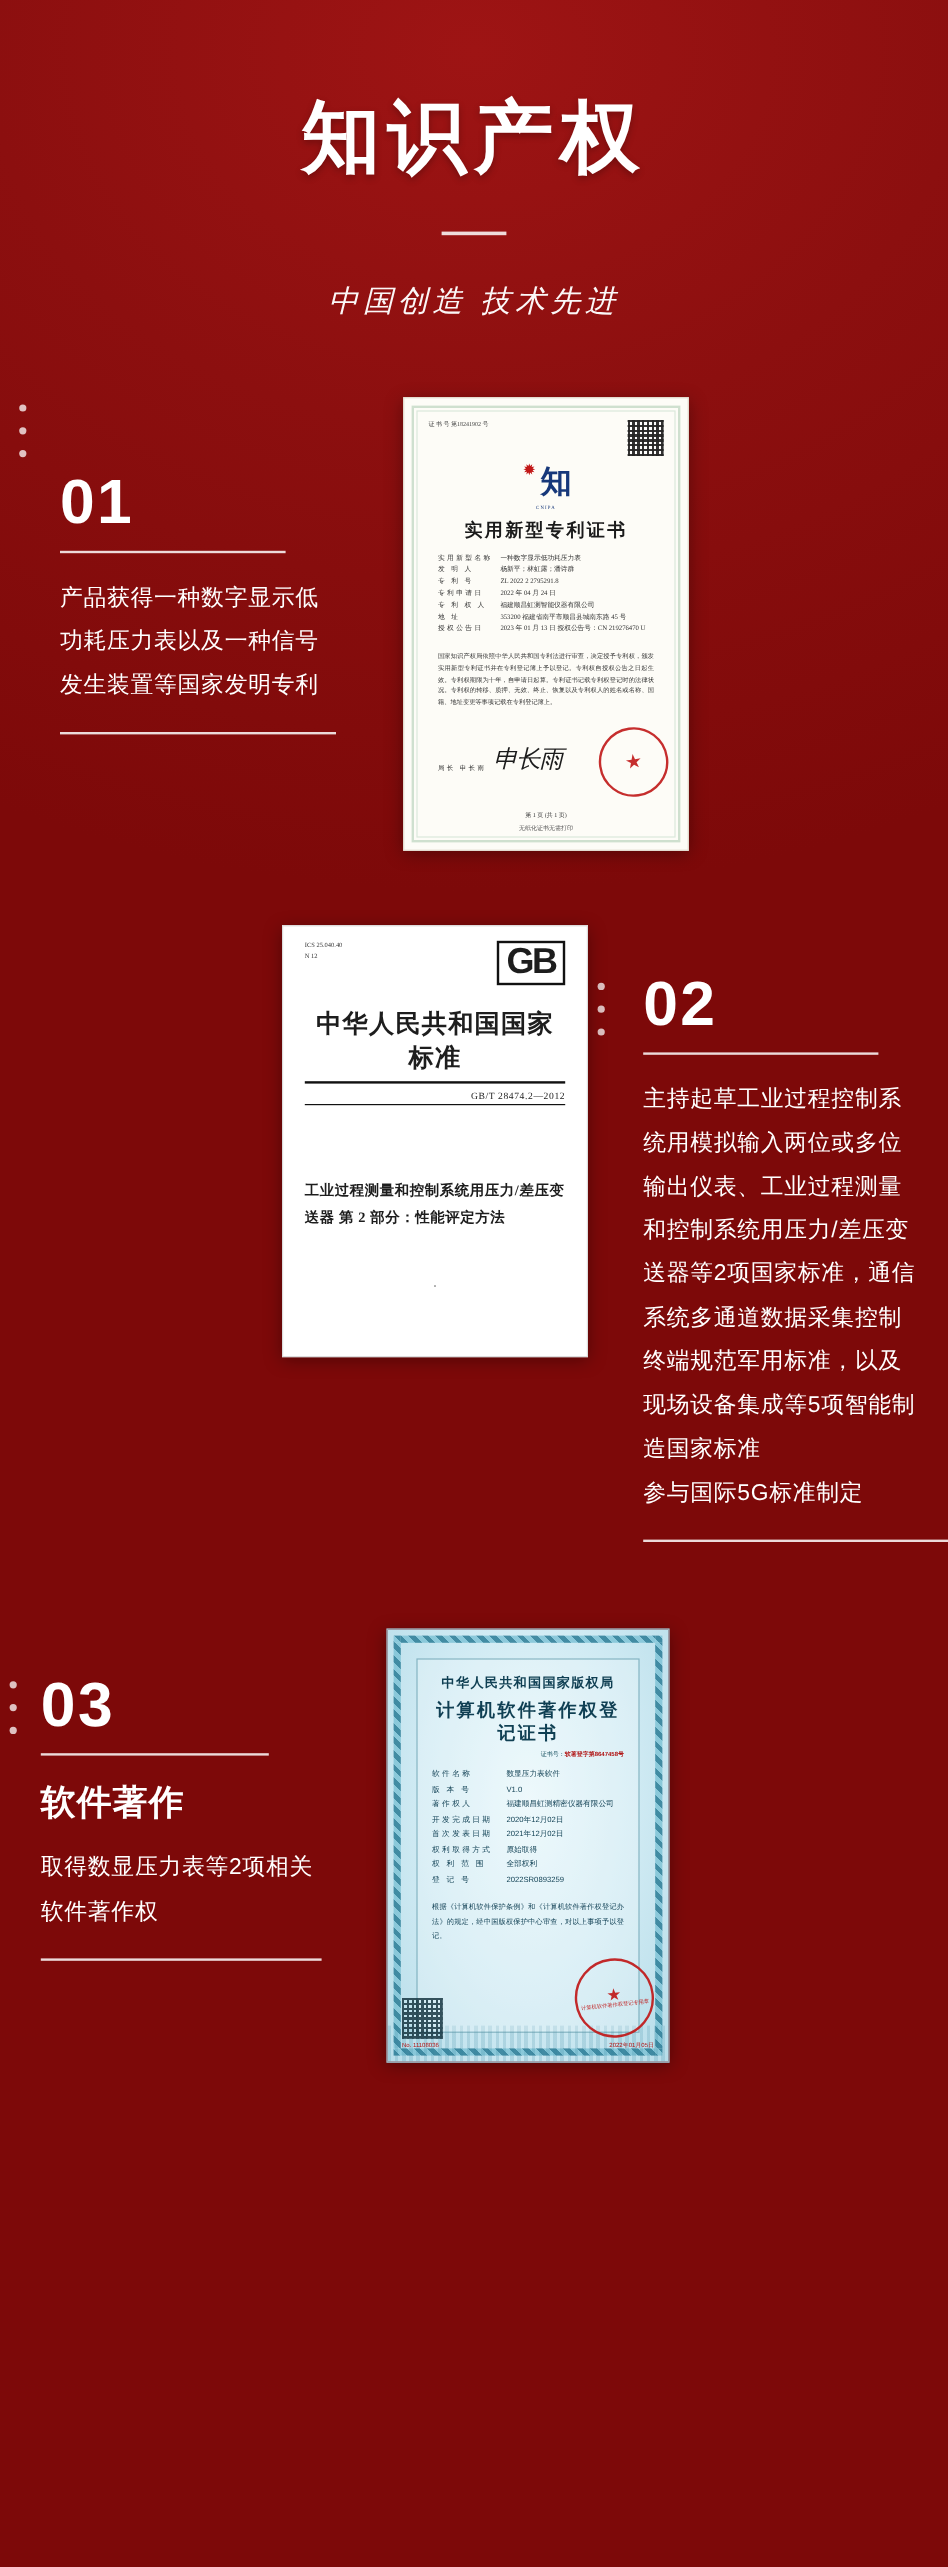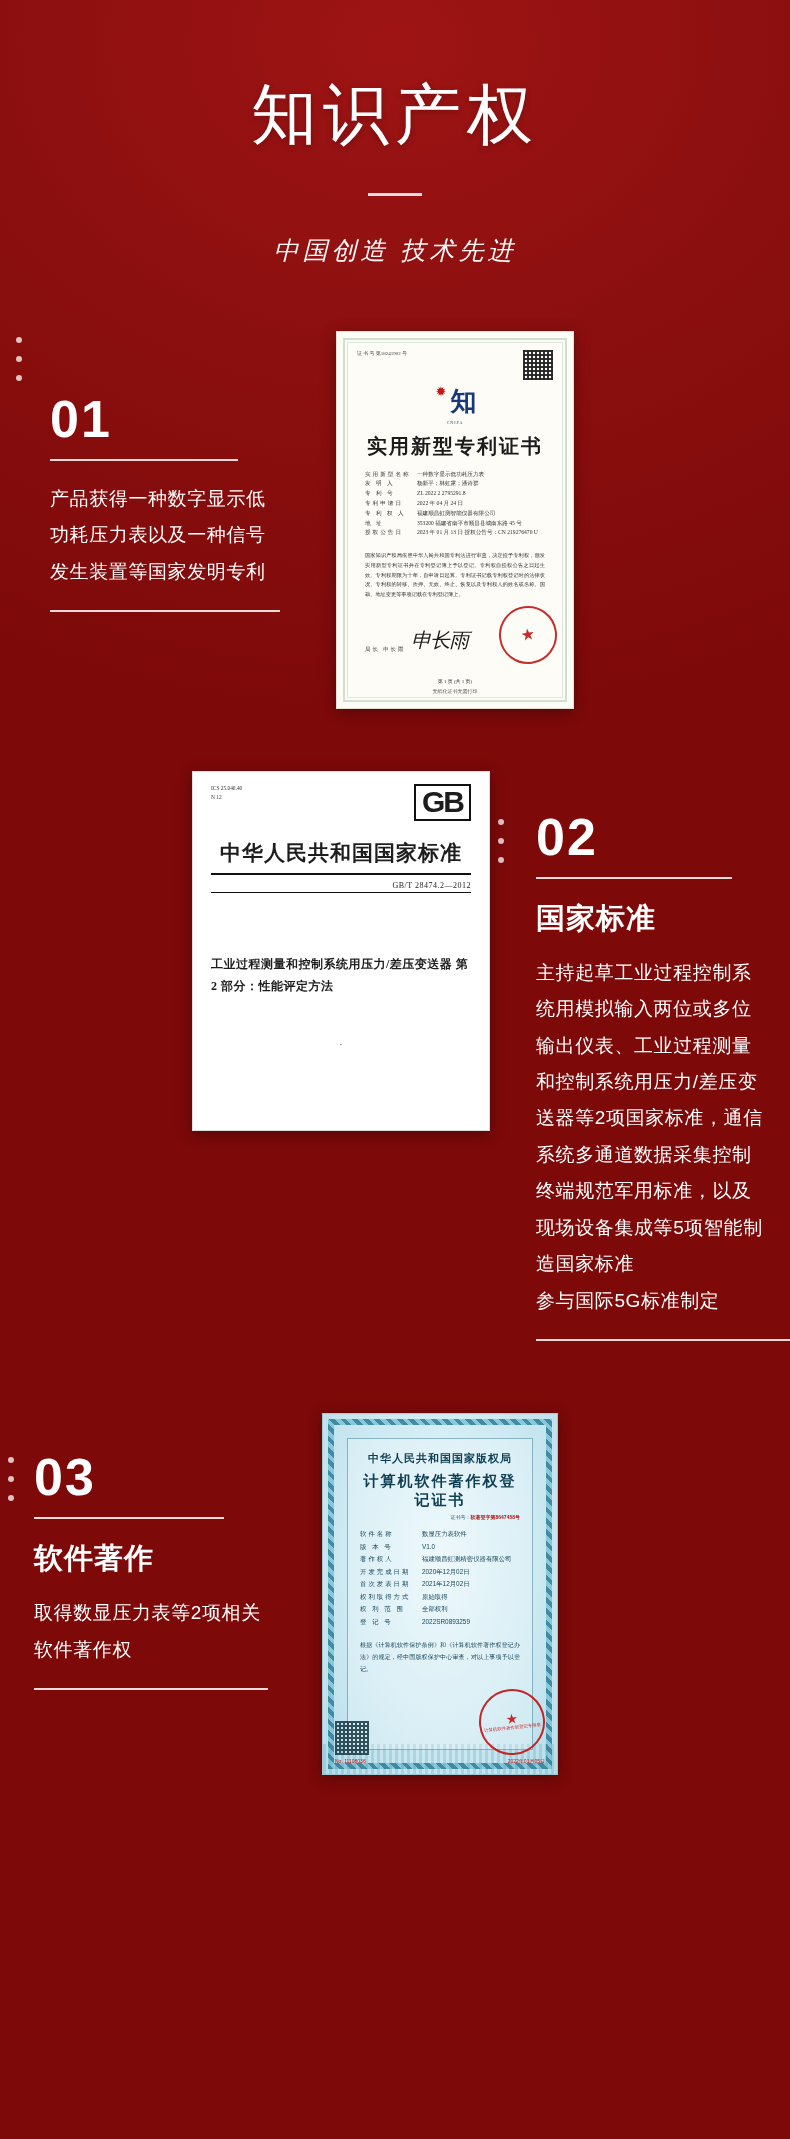--- a/index.html
+++ b/index.html
@@ -18,21 +18,21 @@
       radial-gradient(ellipse 900px 700px at 50% 2%, #9e1414 0%, #8c0f0f 45%, #7d0909 100%),
       linear-gradient(180deg,#8f1010 0%, #7d0a0a 60%, #6f0606 100%);
     overflow:hidden;
     box-sizing:border-box;
   }
 
   
   .header{padding-top:78px;text-align:center;}
   .main-title{
     font-size:66px;
-    font-weight:normal;
+    font-weight:bold;
     letter-spacing:6px;
     line-height:1.1;
     margin:0;
     text-shadow:0 2px 6px rgba(0,0,0,.25);
   }
   .title-rule{
     width:54px;height:3px;background:#fff;opacity:.85;
     margin:42px auto 0;
   }
   .subtitle{
@@ -107,21 +107,21 @@
   #block1 .hr{width:188px;}
   #block1 .hr-bottom{width:230px;}
   #block1 .cert{width:238px;height:378px;margin-left:62px;}
 
   
   #block2{margin-top:62px;padding:0 0 0 24px;}
   #block2 .txtcol{padding:40px 24px 0 46px;max-width:300px;}
   #block2 .dots{left:8px;top:48px;}
   #block2 .hr{width:196px;}
   #block2 .hr-bottom{width:258px;}
-  #block2 .cert{width:298px;height:360px;}
+  #block2 .cert{width:255px;height:360px;}
 
   
   #block3{margin-top:72px;padding:0 24px 0 0;}
   #block3 .txtcol{padding:38px 0 0 34px;max-width:262px;}
   #block3 .dots{top:44px;left:8px;}
   #block3 .hr{width:190px;}
   #block3 .hr-bottom{width:234px;}
   #block3 .cert{width:236px;height:362px;margin-left:60px;}
 
   
@@ -162,21 +162,21 @@
     display:inline-block;font-size:26px;color:#17387a;font-weight:bold;
     letter-spacing:-2px;
     font-family:"Liberation Sans",sans-serif;
   }
   .c1 .logo .star{color:#c21717;font-size:13px;vertical-align:top;}
   .c1 .logo .cnipa{
     display:block;font-size:4px;letter-spacing:1px;color:#17387a;margin-top:1px;
   }
   .c1 .c1-title{
     position:relative;z-index:2;text-align:center;
-    font-size:20px;font-weight:bold;letter-spacing:2px;color:#1b1b1b;
+    font-size:15px;font-weight:bold;letter-spacing:2px;color:#1b1b1b;
     margin:8px 0 10px;
   }
   .c1 .rows{position:relative;z-index:2;padding:0 12px;}
   .c1 .row{display:flex;font-size:5.6px;line-height:1.75;color:#333;}
   .c1 .row .k{flex:0 0 52px;letter-spacing:2px;}
   .c1 .row .v{flex:1 1 auto;}
   .c1 .para{
     position:relative;z-index:2;
     font-size:5.2px;line-height:1.85;color:#333;
     padding:8px 12px 0;text-align:justify;
@@ -393,21 +393,20 @@
   <div class="block reverse" id="block2">
 
     <div class="txtcol">
       <div class="dots">
           <i></i>
           <i></i>
           <i></i>
         </div>
       <div class="num">02</div>
       <div class="hr"></div>
-      <div class="subhead">国家标准</div>
       <p class="body-text" style="white-space:pre-line">主持起草工业过程控制系统用模拟输入两位或多位输出仪表、工业过程测量和控制系统用压力/差压变送器等2项国家标准，通信系统多通道数据采集控制终端规范军用标准，以及现场设备集成等5项智能制造国家标准
 参与国际5G标准制定</p>
       <div class="hr-bottom"></div>
     </div>
 
     <div class="cert c2">
       <div class="c2-head">
         <div class="ics" style="white-space:pre-line">ICS 25.040.40
 N 12</div>
         <div class="gb">GB</div>

